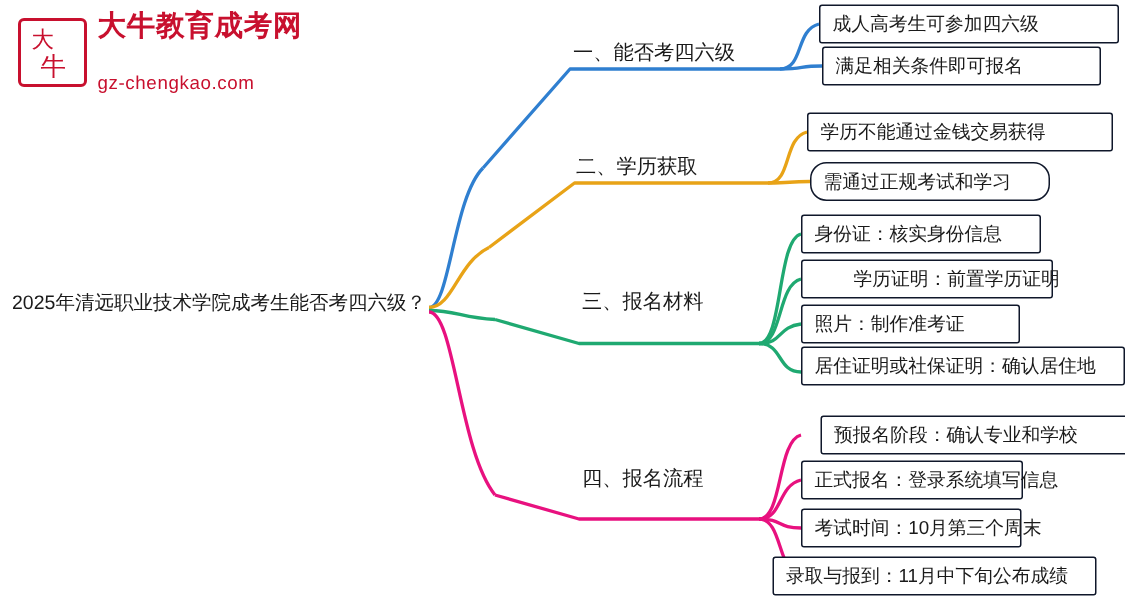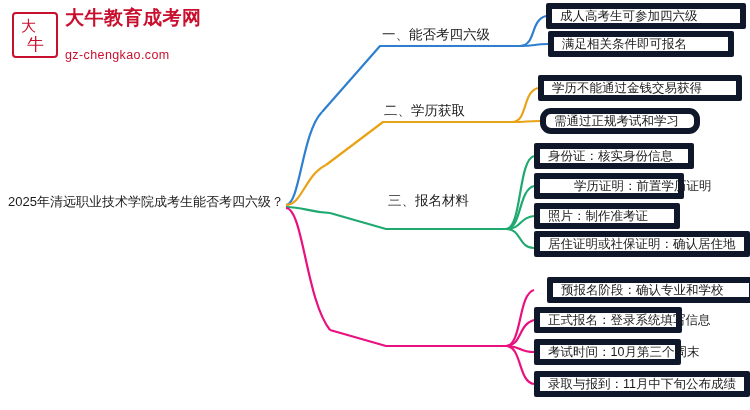--- a/index.html
+++ b/index.html
@@ -80,21 +80,21 @@
     color: #1a1a1a;
     white-space: nowrap;
     padding-bottom: 4px;
     line-height: 17px;
   }
 
   
   .leaf {
     position: absolute;
     box-sizing: border-box;
-    border: 6px solid #0f172a;
+    border: 1px solid #0f172a;
     background: #ffffff;
     border-radius: 2px;
     height: 26px;
     display: flex;
     align-items: center;
     padding: 0 8px;
     font-size: 12.5px;
     color: #1a1a1a;
     white-space: nowrap;
   }
@@ -152,22 +152,23 @@
   <div class="branch-label" style="left:382px; top:26px;">一、能否考四六级</div>
   <div class="leaf" style="left:546px; top:3px; width:200px;">成人高考生可参加四六级</div>
   <div class="leaf" style="left:548px; top:31px; width:186px;">满足相关条件即可报名</div>
 
   <div class="branch-label" style="left:384px; top:102px;">二、学历获取</div>
   <div class="leaf" style="left:538px; top:75px; width:204px;">学历不能通过金钱交易获得</div>
   <div class="leaf" style="left:540px; top:108px; width:160px;border-radius:11px;">需通过正规考试和学习</div>
 
   <div class="branch-label" style="left:388px; top:192px;">三、报名材料</div>
   <div class="leaf" style="left:534px; top:143px; width:160px;">身份证：核实身份信息</div>
-  <div class="leaf" style="left:534px; top:173px; width:150px;padding-left:34px;">学历证明：前置学历证明</div>
+  <div class="leaf" style="left:534px; top:173px; width:168px;padding-left:34px;">学历证明：前置学历证明</div>
   <div class="leaf" style="left:534px; top:203px; width:146px;">照片：制作准考证</div>
   <div class="leaf" style="left:534px; top:231px; width:216px;">居住证明或社保证明：确认居住地</div>
 
+  <div class="branch-label" style="left:388px; top:310px;">四、报名流程</div>
   <div class="leaf" style="left:547px; top:277px; width:208px;">预报名阶段：确认专业和学校</div>
   <div class="leaf" style="left:534px; top:307px; width:148px;">正式报名：登录系统填写信息</div>
   <div class="leaf" style="left:534px; top:339px; width:147px;">考试时间：10月第三个周末</div>
-  <div class="leaf" style="left:534px; top:371px; width:216px;">录取与报到：11月中下旬公布成绩</div>
+  <div class="leaf" style="left:515px; top:371px; width:216px;">录取与报到：11月中下旬公布成绩</div>
 
 </div>
 
 </body></html>

